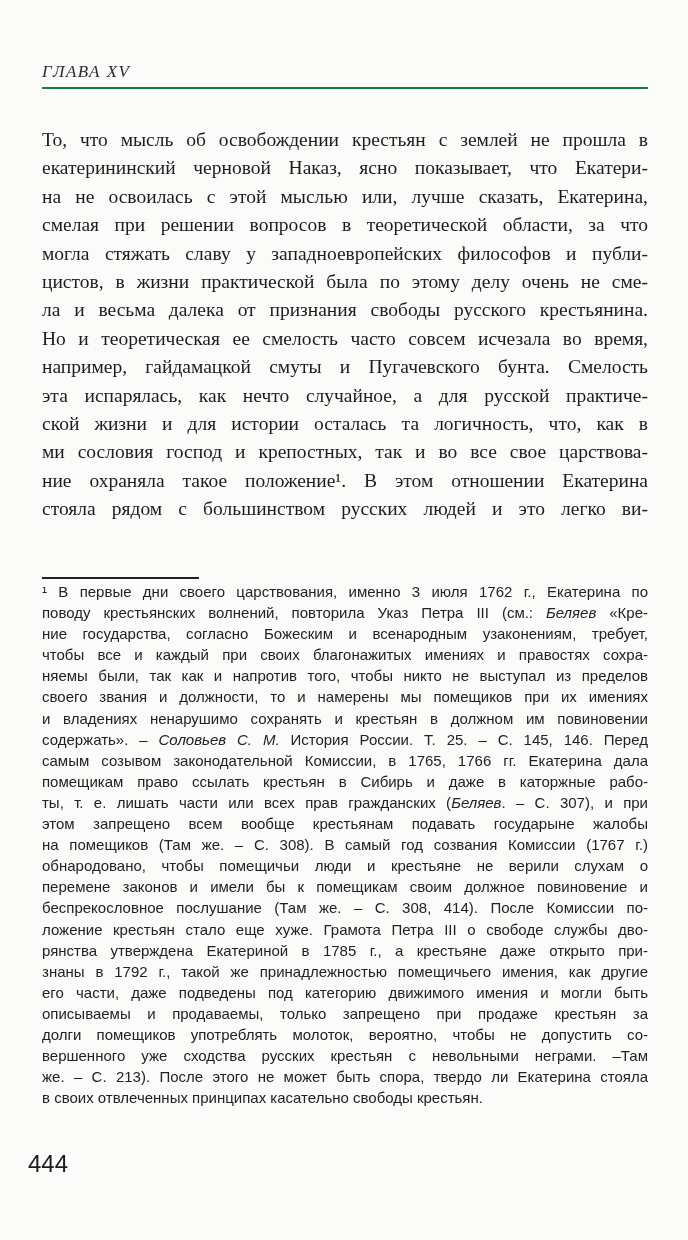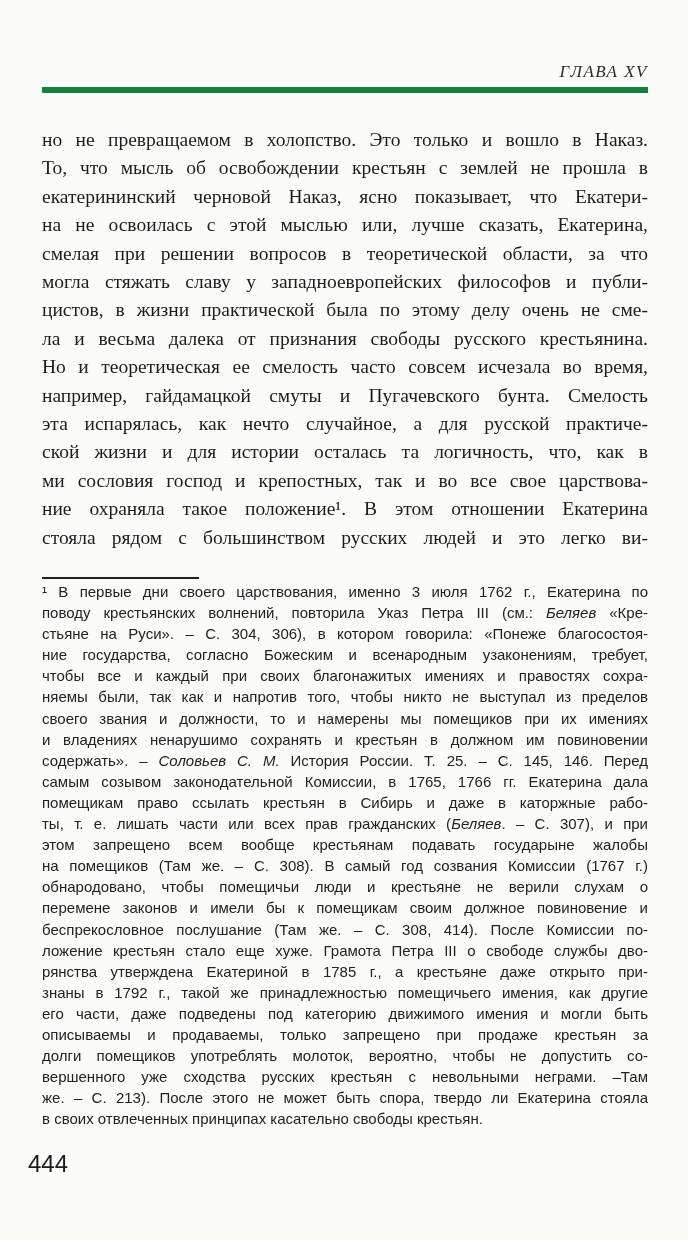--- a/index.html
+++ b/index.html
@@ -15,23 +15,23 @@
     background: #fbfbf9;
     overflow: hidden;
     font-family: "Liberation Serif", serif;
     color: #1f1f1f;
   }
   .running-header {
     position: absolute;
     top: 62px;
     left: 42px;
     width: 606px;
-    text-align: right;
+    text-align: left;
     padding-bottom: 5px;
-    border-bottom: 6px solid #15803d;
+    border-bottom: 2px solid #15803d;
     font-family: "Liberation Serif", serif;
   }
   .chapter-title {
     font-style: italic;
     font-size: 17px;
     letter-spacing: 1.5px;
     color: #2b2b2b;
   }
   .body-text {
     position: absolute;
@@ -81,21 +81,20 @@
 </head>
 <body>
 
 <div class="page">
 
   <div class="running-header">
     <span class="chapter-title">ГЛАВА XV</span>
   </div>
 
   <div class="body-text">
-      <div class="tline">но не превращаемом в холопство. Это только и вошло в Наказ.</div>
       <div class="tline">То, что мысль об освобождении крестьян с землей не прошла в</div>
       <div class="tline">екатерининский черновой Наказ, ясно показывает, что Екатери-</div>
       <div class="tline">на не освоилась с этой мыслью или, лучше сказать, Екатерина,</div>
       <div class="tline">смелая при решении вопросов в теоретической области, за что</div>
       <div class="tline">могла стяжать славу у западноевропейских философов и публи-</div>
       <div class="tline">цистов, в жизни практической была по этому делу очень не сме-</div>
       <div class="tline">ла и весьма далека от признания свободы русского крестьянина.</div>
       <div class="tline">Но и теоретическая ее смелость часто совсем исчезала во время,</div>
       <div class="tline">например, гайдамацкой смуты и Пугачевского бунта. Смелость</div>
       <div class="tline">эта испарялась, как нечто случайное, а для русской практиче-</div>
@@ -103,21 +102,20 @@
       <div class="tline">ми сословия господ и крепостных, так и во все свое царствова-</div>
       <div class="tline">ние охраняла такое положение¹. В этом отношении Екатерина</div>
       <div class="tline">стояла рядом с большинством русских людей и это легко ви-</div>
     </div>
 
   <div class="footnote-rule"></div>
 
   <div class="footnote-text">
       <div class="tline">¹  В первые дни своего царствования, именно 3 июля 1762 г., Екатерина по</div>
       <div class="tline">поводу крестьянских волнений, повторила Указ Петра III (см.: <i>Беляев</i> «Кре-</div>
-      <div class="tline">стьяне на Руси». – С. 304, 306), в котором говорила: «Понеже благосостоя-</div>
       <div class="tline">ние государства, согласно Божеским и всенародным узаконениям, требует,</div>
       <div class="tline">чтобы все и каждый при своих благонажитых имениях и правостях сохра-</div>
       <div class="tline">няемы были, так как и напротив того, чтобы никто не выступал из пределов</div>
       <div class="tline">своего звания и должности, то и намерены мы помещиков при их имениях</div>
       <div class="tline">и владениях ненарушимо сохранять и крестьян в должном им повиновении</div>
       <div class="tline">содержать». – <i>Соловьев С. М.</i> История России. Т. 25. – С. 145, 146. Перед</div>
       <div class="tline">самым созывом законодательной Комиссии, в 1765, 1766 гг. Екатерина дала</div>
       <div class="tline">помещикам право ссылать крестьян в Сибирь и даже в каторжные рабо-</div>
       <div class="tline">ты, т. е. лишать части или всех прав гражданских (<i>Беляев</i>. – С. 307), и при</div>
       <div class="tline">этом запрещено всем вообще крестьянам подавать государыне жалобы</div>

